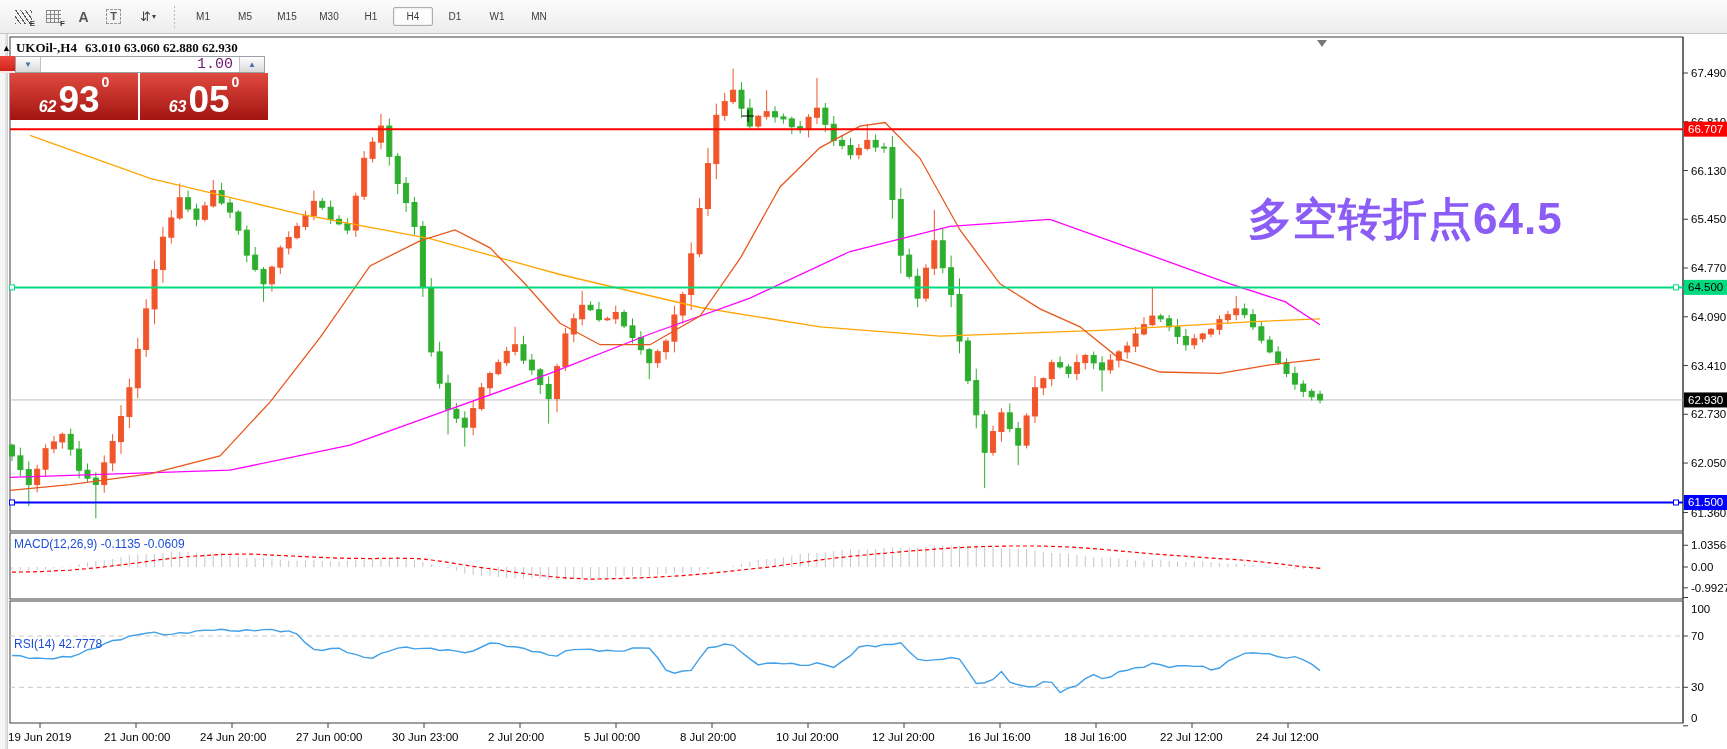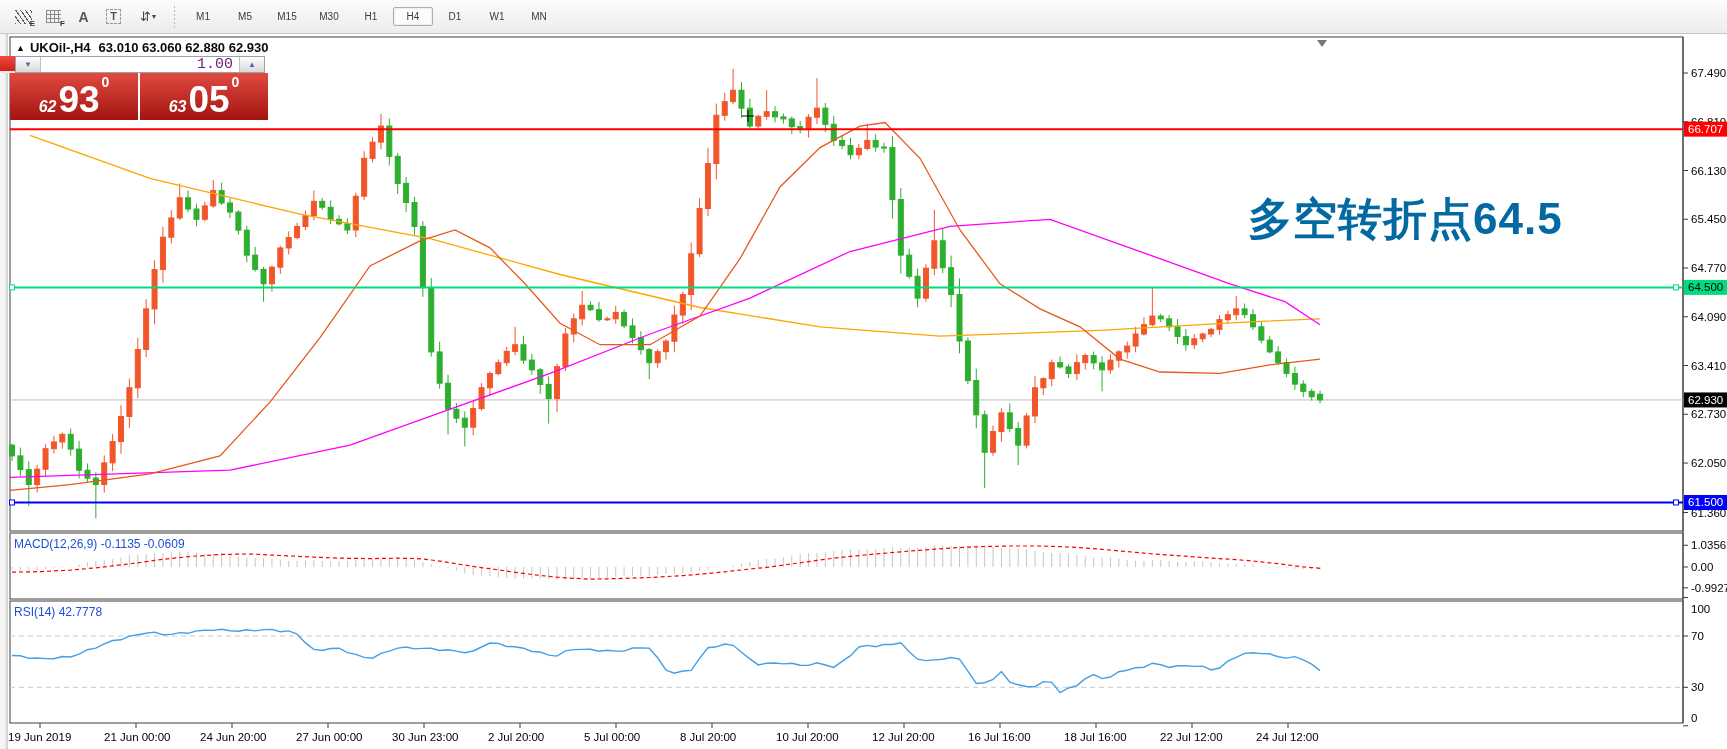--- a/index.html
+++ b/index.html
@@ -26,21 +26,21 @@
   .tf-box{display:flex;align-items:center;}
   .tf-btn{min-width:26px;padding:3px 6px;margin-right:2px;font-size:10px;color:#3c3c3c;
           text-align:center;border:1px solid transparent;border-radius:2px;cursor:pointer;}
   .tf-btn.active{background:#fdfdfd;border:1px solid #aeaeae;box-shadow:inset 0 0 2px #ccc;}
   
   .gutter{position:absolute;left:0;top:33px;bottom:0;width:7px;z-index:2;background:#f5f5f5;
           border-right:1px solid #cfcfcf;box-shadow:inset -2px 0 0 #e3e3e3;}
   
   svg{position:absolute;left:0;top:0;z-index:1;font-family:"Liberation Sans",sans-serif;}
   
-  .chart-title{position:absolute;left:16px;top:40px;z-index:4;font-size:13px;font-weight:600;color:#0a0a0a;}
+  .chart-title{position:absolute;left:2px;top:40px;z-index:4;font-size:13px;font-weight:600;color:#0a0a0a;font-family:Liberation Serif, serif;}
   .chart-title .tri{font-size:9px;vertical-align:1px;margin-right:5px;}
   .chart-title .ohlc{font-weight:600;margin-left:8px;}
   .ind-label{position:absolute;z-index:4;font-size:12px;color:#1d4ed8;}
   .annotation{position:absolute;left:1248px;top:190px;z-index:4;font-size:44px;font-weight:bold;
               letter-spacing:1px;white-space:nowrap;}
   
   .trade{position:absolute;left:10px;top:56px;z-index:7;width:258px;}
   .trade-row1{display:flex;height:17px;justify-content:center;}
   .btn-sell,.btn-buy{flex:0 0 64px;display:flex;align-items:center;justify-content:center;
       color:#fff;font-size:14px;background:linear-gradient(#f0483e,#cd221a);
@@ -692,24 +692,24 @@
         <span class="p-sup">0</span>
       </div>
       <div class="price-box">
         <span class="p-small">63</span>
         <span class="p-big">05</span>
         <span class="p-sup">0</span>
       </div>
     </div>
   </div>
 
-  <div class="annotation" id="annotation" style="color: #0369a1;">多空转折点64.5</div>
+  <div class="annotation" id="annotation" style="color: #8b5cf6;">多空转折点64.5</div>
 
   <div class="ind-label" style="left:14px;top:537px;">
     <span>MACD(12,26,9)</span>
     <span>-0.1135 -0.0609</span>
   </div>
-  <div class="ind-label" style="left:14px;top:605px;">
+  <div class="ind-label" style="left:14px;top:637px;">
     <span>RSI(14)</span>
     <span>42.7778</span>
   </div>
 
 </div>
 
 </body></html>

